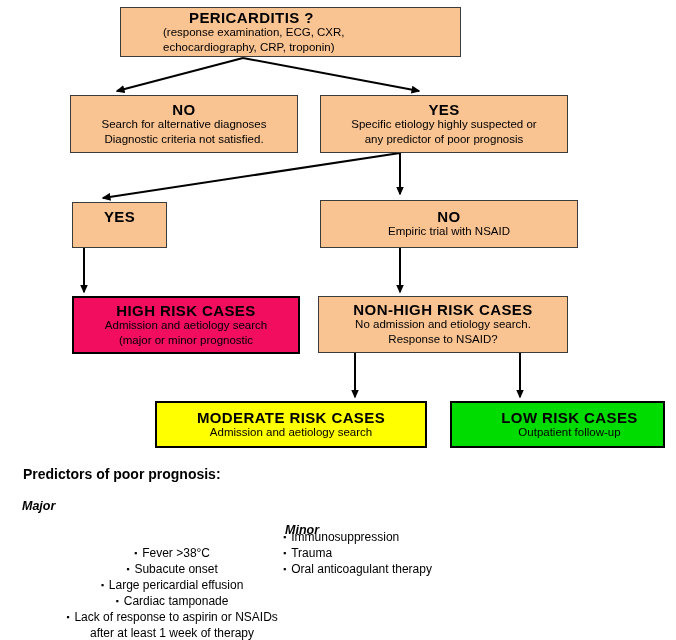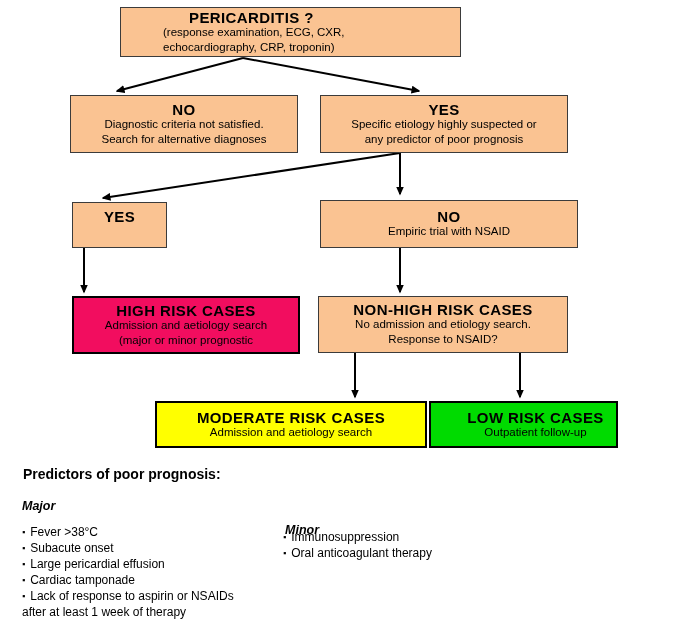--- a/index.html
+++ b/index.html
@@ -25,28 +25,28 @@
 
   #node-pericarditis{left:120px;top:7px;width:341px;height:50px;align-items:flex-start;text-align:left;padding-left:42px;}
   #node-pericarditis .node-title{margin-left:26px;}
   #node-no-branch{left:70px;top:95px;width:228px;height:58px;}
   #node-yes-branch{left:320px;top:95px;width:248px;height:58px;}
   #node-yes2{left:72px;top:202px;width:95px;height:46px;justify-content:flex-start;padding-top:6px;}
   #node-no2{left:320px;top:200px;width:258px;height:48px;}
   #node-high{left:72px;top:296px;width:228px;height:58px;}
   #node-nonhigh{left:318px;top:296px;width:250px;height:57px;}
   #node-moderate{left:155px;top:401px;width:272px;height:47px;}
-  #node-low{left:429px;top:401px;width:189px;height:47px;padding-left:24px;}
+  #node-low{left:450px;top:401px;width:215px;height:47px;padding-left:24px;}
 
   .footer-heading{position:absolute;left:23px;top:466px;font-size:14px;font-weight:bold;}
   .col-label{position:absolute;font-size:12.5px;font-weight:bold;font-style:italic;}
   #label-major{left:22px;top:499px;}
   #label-minor{left:285px;top:499px;margin-top:24px;}
   .pred-list{position:absolute;font-size:12px;line-height:16px;}
-  #list-major{left:22px;top:524px;width:300px;}
+  #list-major{left:22px;top:545px;width:300px;text-align:center;}
   #list-minor{left:283px;top:529px;width:300px;}
   .li{white-space:pre-line;}
   .bullet{font-size:9px;vertical-align:1px;margin-right:5px;}
 </style>
 </head>
 <body>
 
 <div class="stage">
 
   <svg class="arrows" width="676" height="460">
@@ -68,22 +68,22 @@
   </svg>
 
   <div class="node peach" id="node-pericarditis">
     <div class="node-title">PERICARDITIS ?</div>
     <div class="node-line">(response examination, ECG, CXR,</div>
     <div class="node-line">echocardiography, CRP, troponin)</div>
   </div>
 
   <div class="node peach" id="node-no-branch">
     <div class="node-title">NO</div>
+    <div class="node-line">Search for alternative diagnoses</div>
     <div class="node-line">Diagnostic criteria not satisfied.</div>
-    <div class="node-line">Search for alternative diagnoses</div>
   </div>
 
   <div class="node peach" id="node-yes-branch">
     <div class="node-title">YES</div>
     <div class="node-line">Specific etiology highly suspected or</div>
     <div class="node-line">any predictor of poor prognosis</div>
   </div>
 
   <div class="node peach" id="node-yes2">
     <div class="node-title">YES</div>
@@ -125,16 +125,17 @@
     <div class="li"><span class="bullet">▪</span><span class="li-text">Fever &gt;38°C</span></div>
     <div class="li"><span class="bullet">▪</span><span class="li-text">Subacute onset</span></div>
     <div class="li"><span class="bullet">▪</span><span class="li-text">Large pericardial effusion</span></div>
     <div class="li"><span class="bullet">▪</span><span class="li-text">Cardiac tamponade</span></div>
     <div class="li"><span class="bullet">▪</span><span class="li-text">Lack of response to aspirin or NSAIDs
 after at least 1 week of therapy</span></div>
   </div>
 
   <div class="pred-list" id="list-minor">
     <div class="li"><span class="bullet">▪</span><span class="li-text">Immunosuppression</span></div>
+    <div class="li"><span class="bullet">▪</span><span class="li-text">Trauma</span></div>
     <div class="li"><span class="bullet">▪</span><span class="li-text">Oral anticoagulant therapy</span></div>
   </div>
 
 </div>
 
 </body></html>

